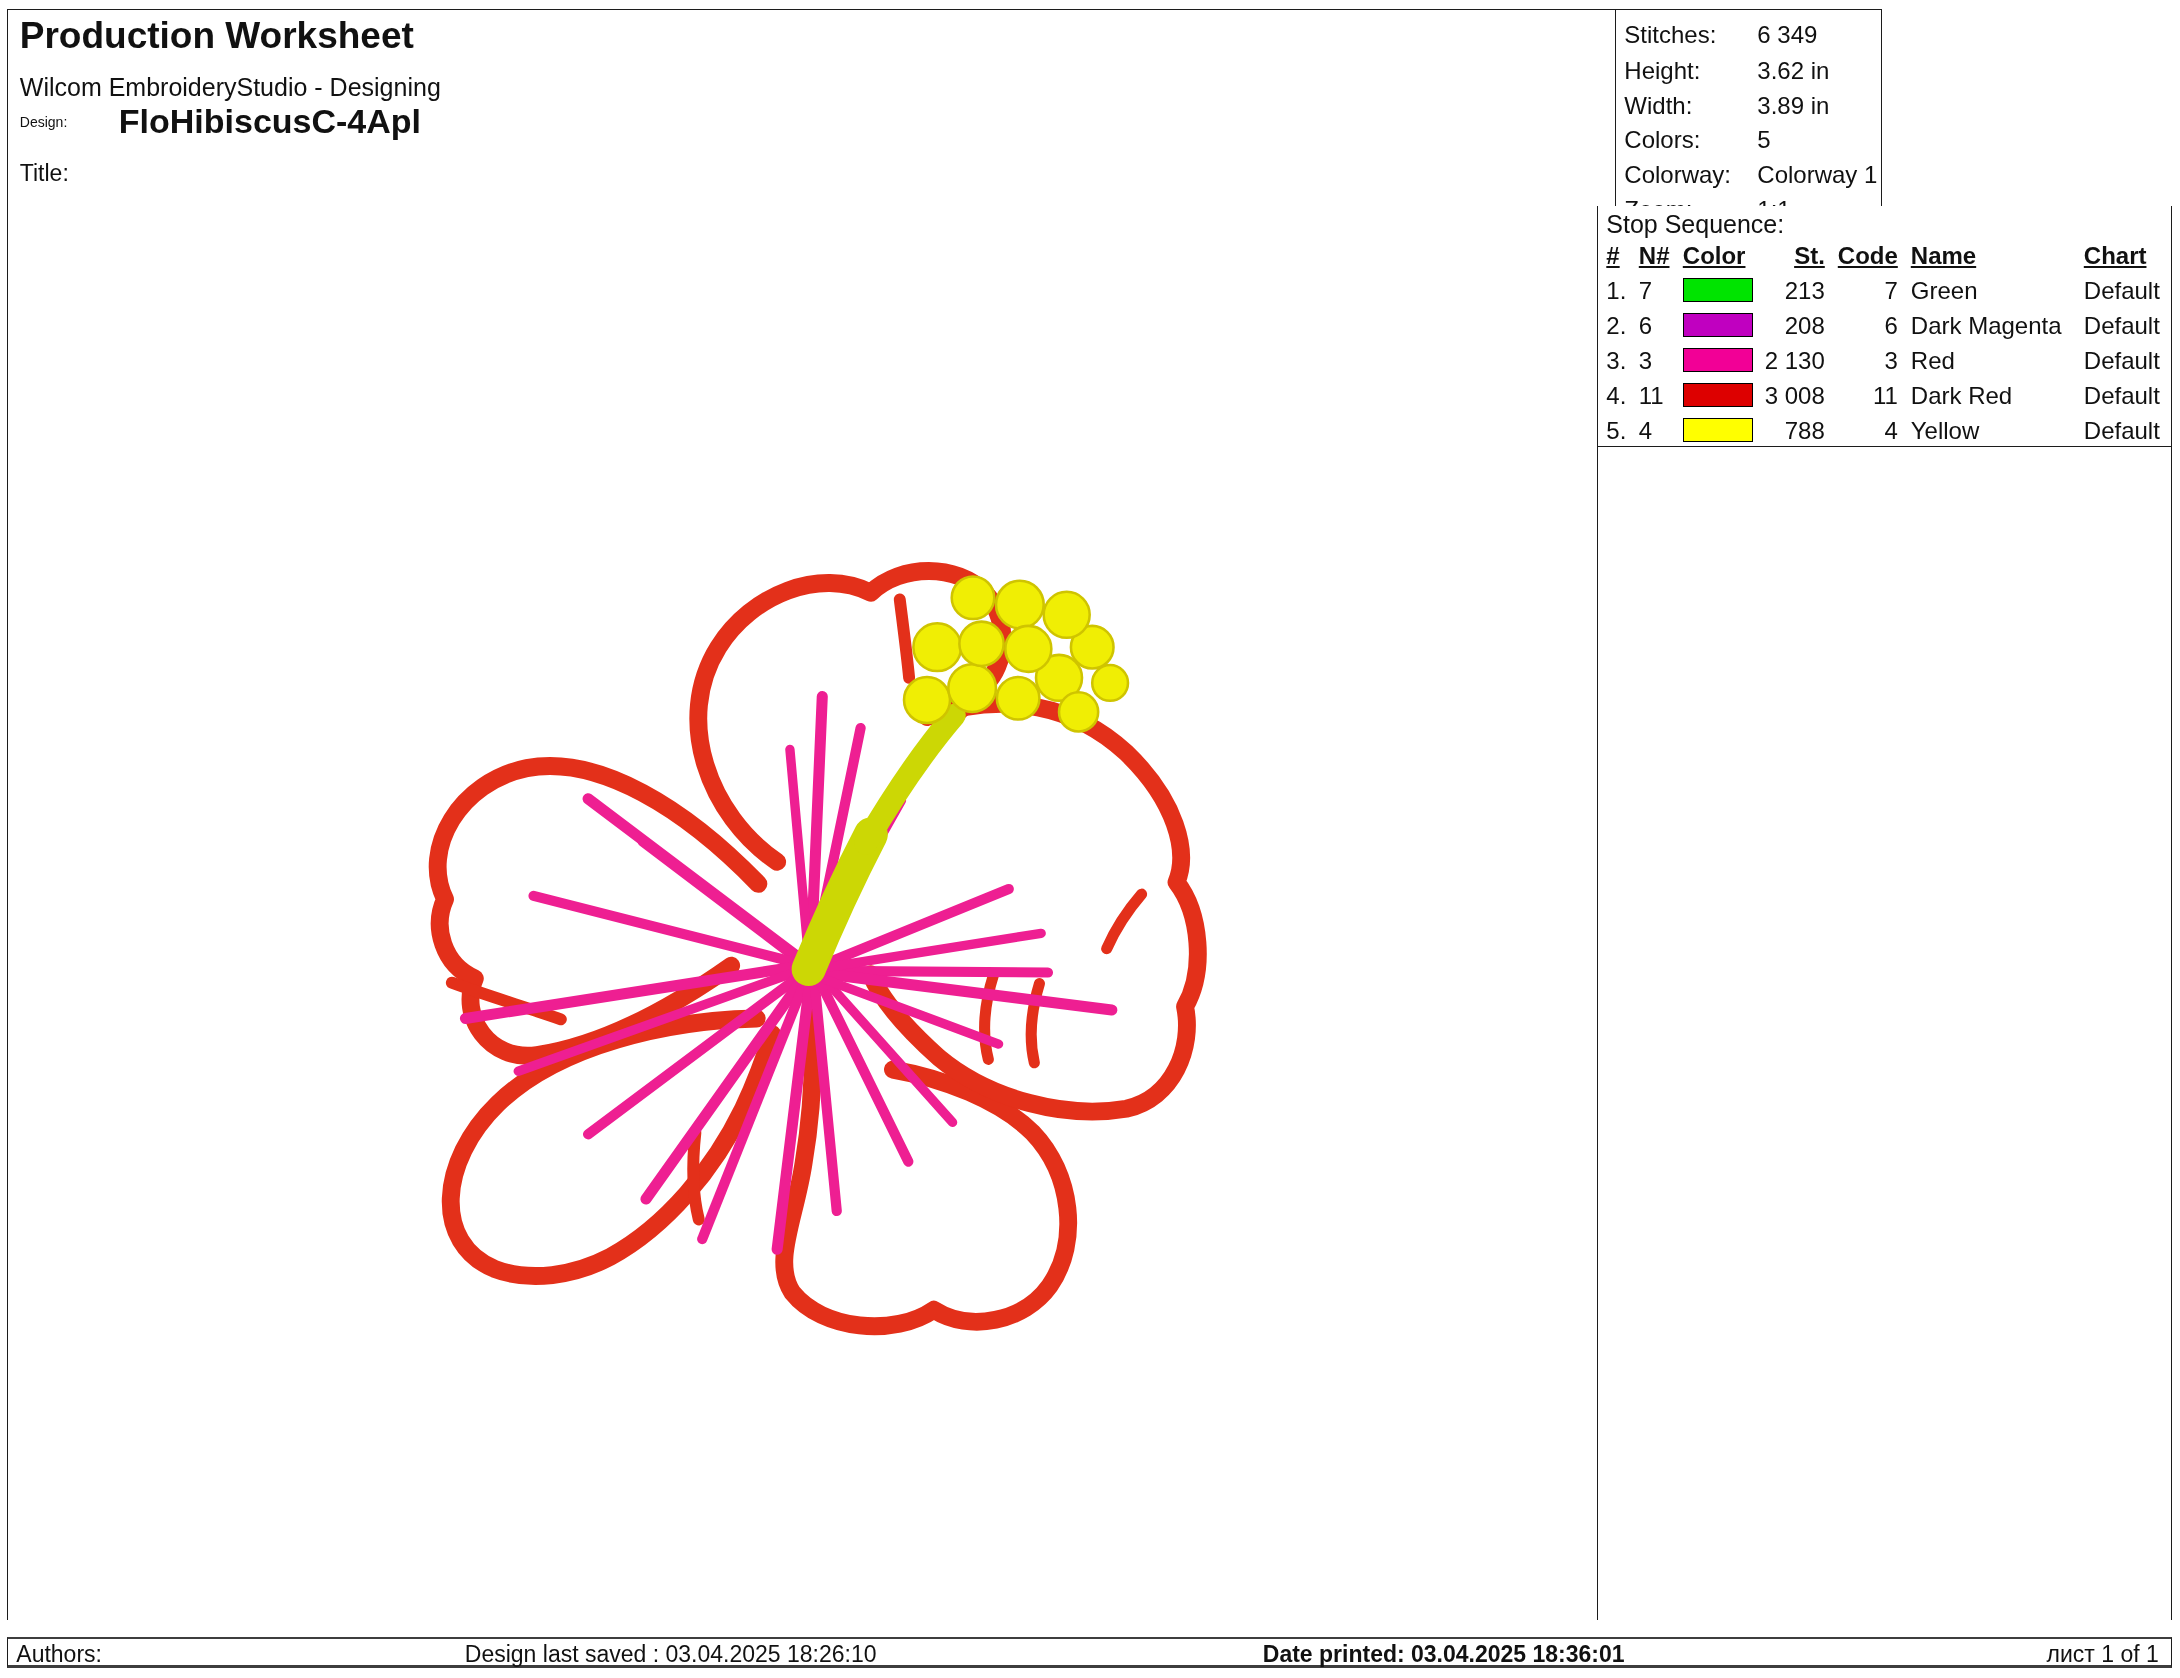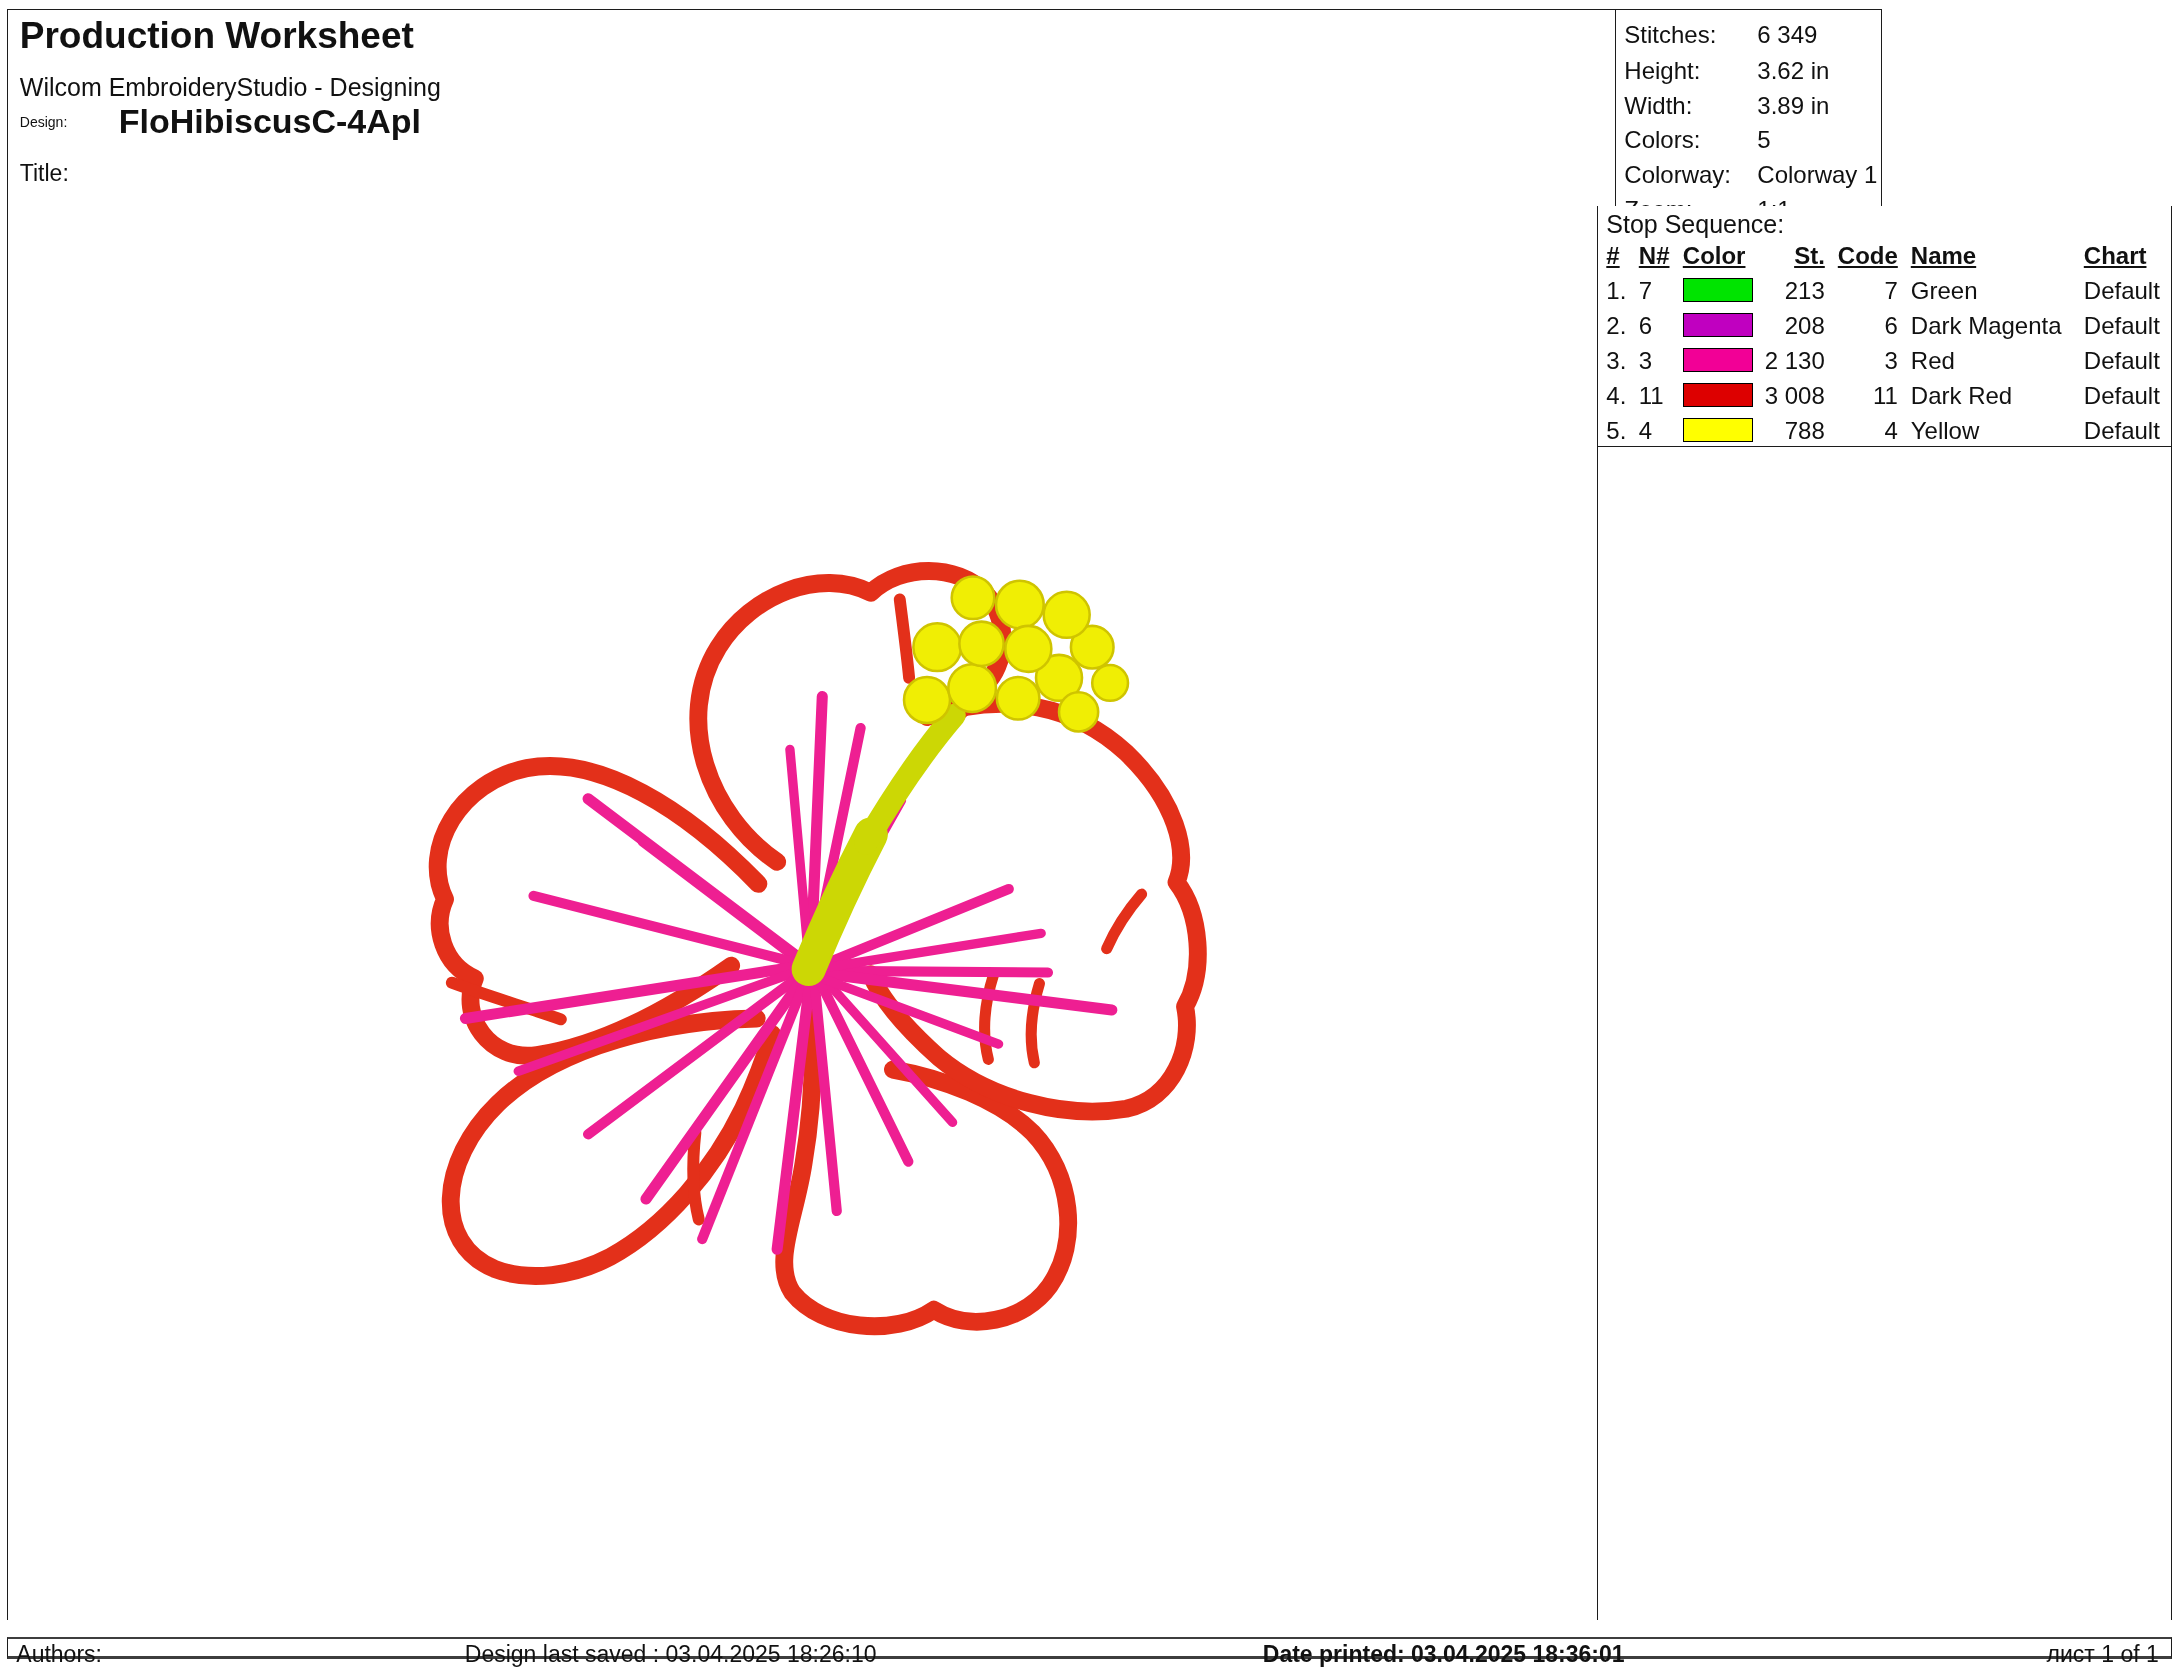--- a/index.html
+++ b/index.html
@@ -52,21 +52,21 @@
   .c-st{position:absolute;left:124px;width:103px;top:0;text-align:right;}
   .c-code{position:absolute;left:238px;width:62px;top:0;text-align:right;}
   .c-name{position:absolute;left:313px;top:0;white-space:nowrap;}
   .c-chart{position:absolute;left:486px;top:0;white-space:nowrap;}
   .swatch{
     position:absolute;left:85px;top:5.1px;width:70px;height:24px;
     border:0.9px solid #000;box-sizing:border-box;background:#ccc;
   }
   
   .footer-bar{
-    position:absolute;left:6.8px;top:1637px;width:2165px;height:22px;
+    position:absolute;left:6.8px;top:1637px;width:2165px;height:31px;
     border-top:2.6px solid #3d3d3d;border-bottom:3.4px solid #3d3d3d;
     border-left:1.7px solid #1c1c1c;border-right:1.7px solid #1c1c1c;
     box-sizing:border-box;font-size:23px;background:#fff;
   }
   .footer-bar span{position:absolute;top:2.6px;line-height:25.6px;white-space:nowrap;}
   .f-authors{left:8.5px;}
   .f-saved{left:457px;}
   .f-printed{left:1255px;font-weight:bold;}
   .f-page{right:12px;}
   

